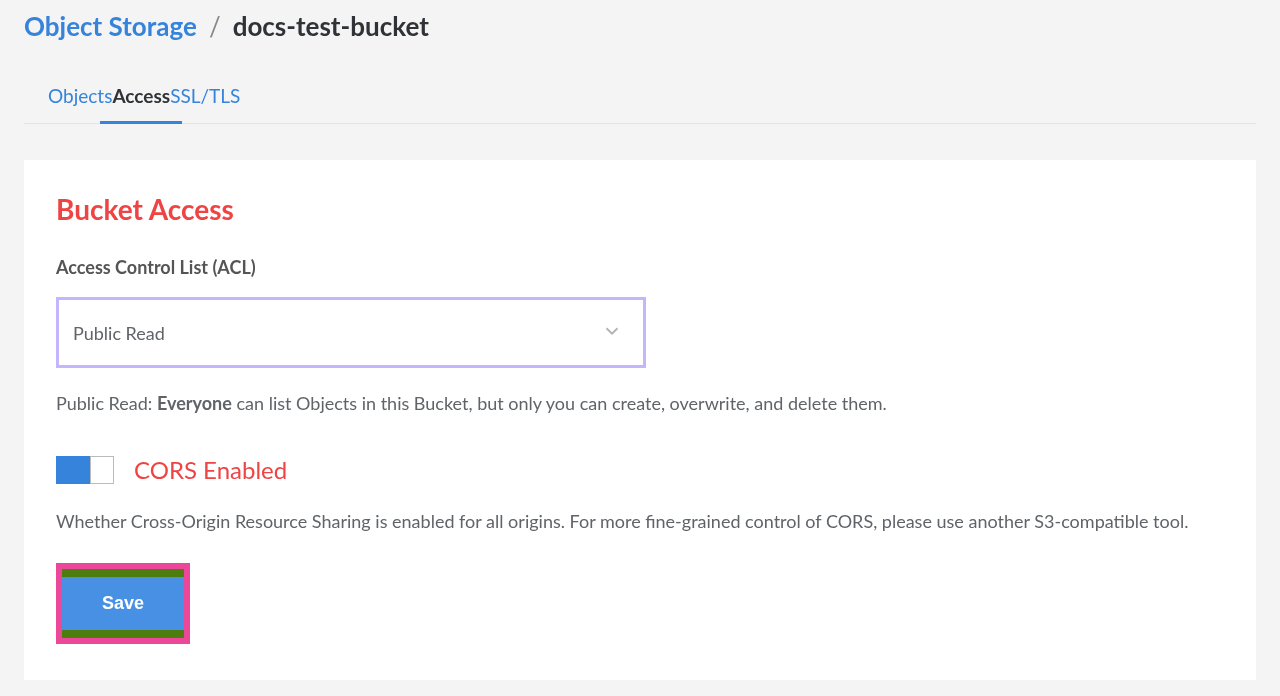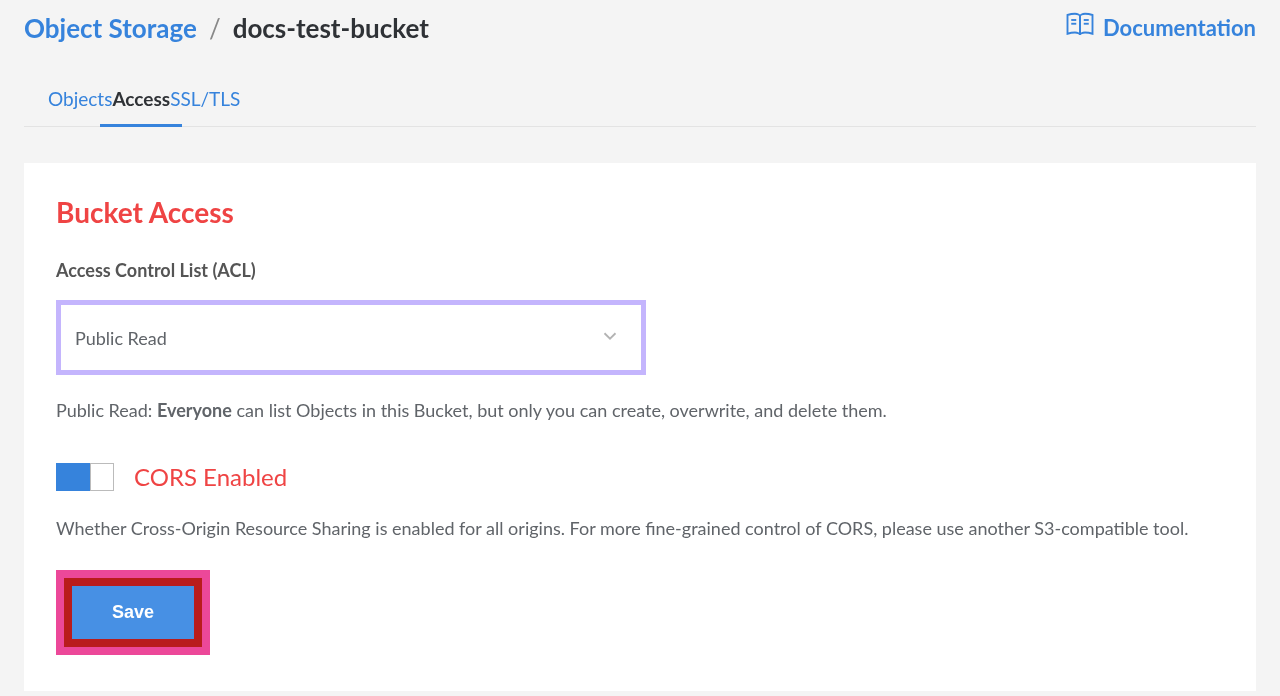--- a/index.html
+++ b/index.html
@@ -95,21 +95,21 @@
       margin-bottom: 30px;
     }
     .field-label {
       font-size: 18px;
       font-weight: 700;
       color: #555;
       margin-bottom: 19px;
     }
     .select-box {
       width: 590px;
-      border: 5px solid #c4b5fd;
+      border: 3px solid #c4b5fd;
       padding: 20px 20px 20px 14px;
       display: flex;
       justify-content: space-between;
       align-items: center;
       cursor: pointer;
       background: #fff;
       margin-bottom: 22px;
     }
     .select-value {
       font-size: 18px;
@@ -159,56 +159,43 @@
       color: #ef4444;
     }
     .cors-text {
       font-size: 18px;
       color: #606469;
       line-height: 1.5;
       margin-bottom: 28px;
     }
     .highlight-box {
       display: inline-block;
-      border: 8px solid #ec4899;
-      padding: 8px 8px;
-      background: #b91c1c;
+      border: 6px solid #ec4899;
+      padding: 8px 0;
+      background: #4d7c0f;
     }
     .save-btn {
       background: #4790e4;
       color: #fff;
       border: none;
       font-size: 18px;
       font-weight: 700;
       padding: 16px 40px;
       cursor: pointer;
     }
   </style>
 </head>
 <body>
 
 <div class="page">
   <div class="header-row">
     <div class="breadcrumb">
       <span class="breadcrumb-link">Object Storage</span>
       <span class="breadcrumb-sep">/</span>
       <span class="breadcrumb-current">docs-test-bucket</span>
-    </div>
-    <div class="doc-link">
-      <span>
-        <svg viewBox="0 0 24 24">
-          <path d="M2 4 C2 4 5 3 8 3 C10 3 12 4 12 5 L12 20 C12 19 10 18 8 18 C5 18 2 19 2 19 Z"></path>
-          <path d="M22 4 C22 4 19 3 16 3 C14 3 12 4 12 5 L12 20 C12 19 14 18 16 18 C19 18 22 19 22 19 Z"></path>
-          <line x1="5" y1="8" x2="9" y2="8"></line>
-          <line x1="5" y1="11" x2="9" y2="11"></line>
-          <line x1="15" y1="8" x2="19" y2="8"></line>
-          <line x1="15" y1="11" x2="19" y2="11"></line>
-        </svg>
-      </span>
-      <span>Documentation</span>
     </div>
   </div>
 
   <div class="tabs">
     <div class="tab">Objects</div>
     <div class="tab active">Access</div>
     <div class="tab">SSL/TLS</div>
   </div>
 
   <div class="panel">

